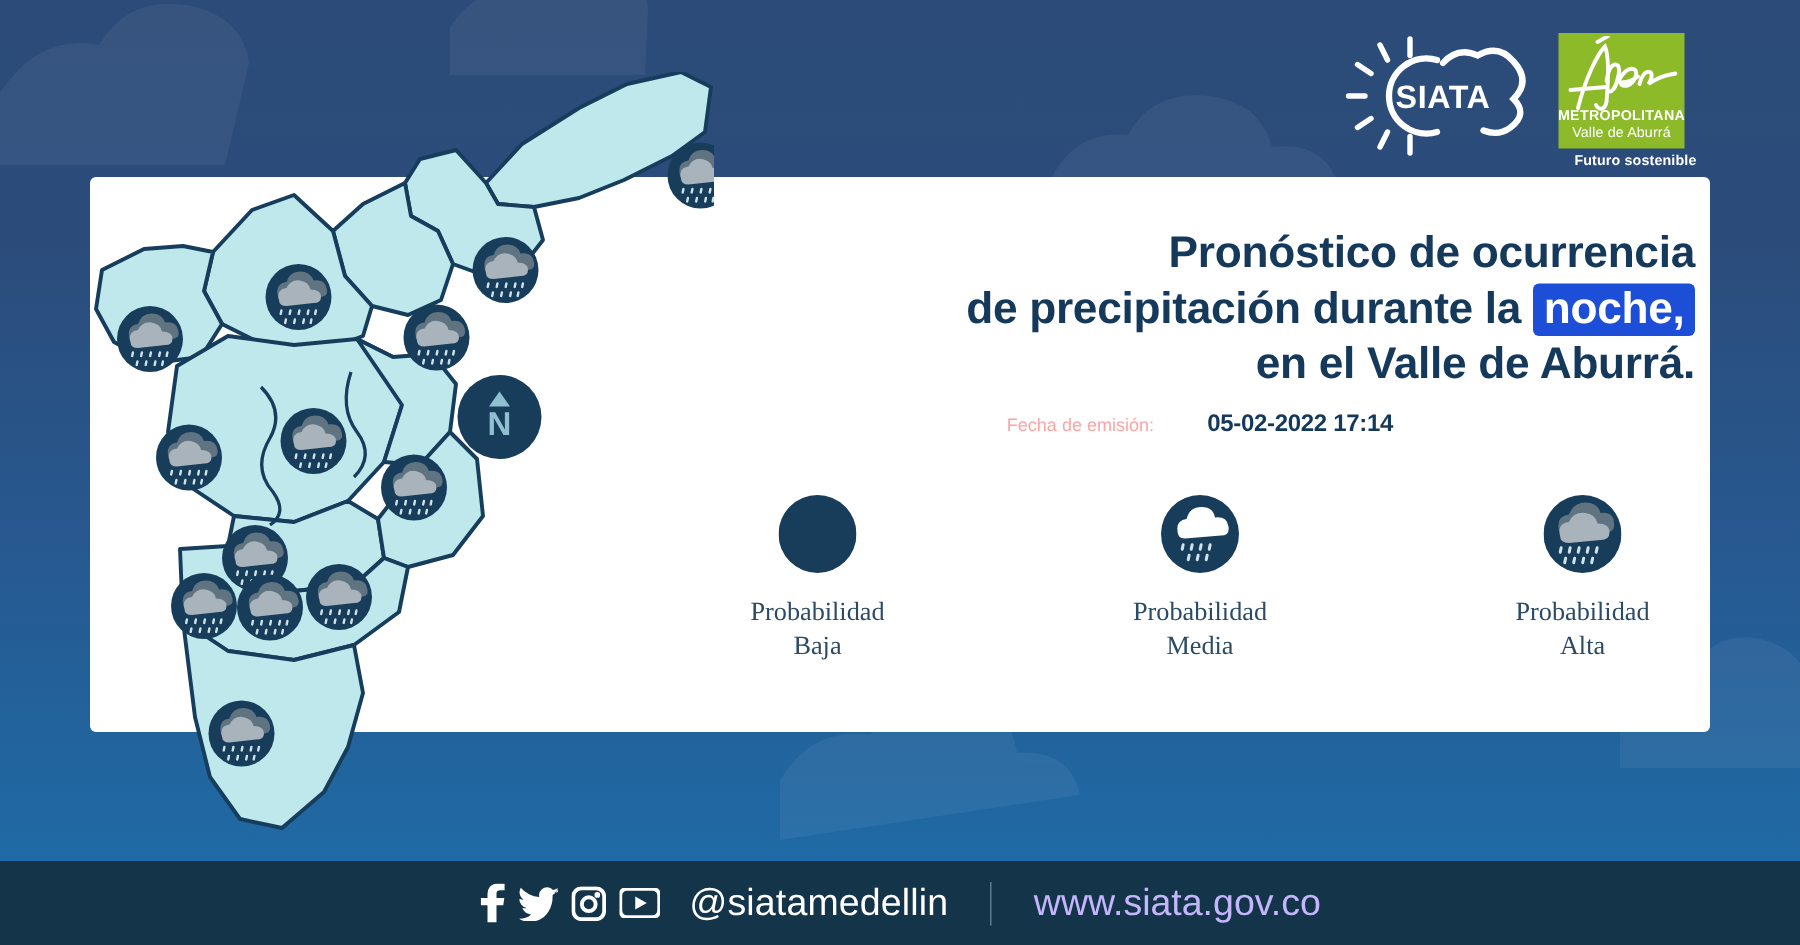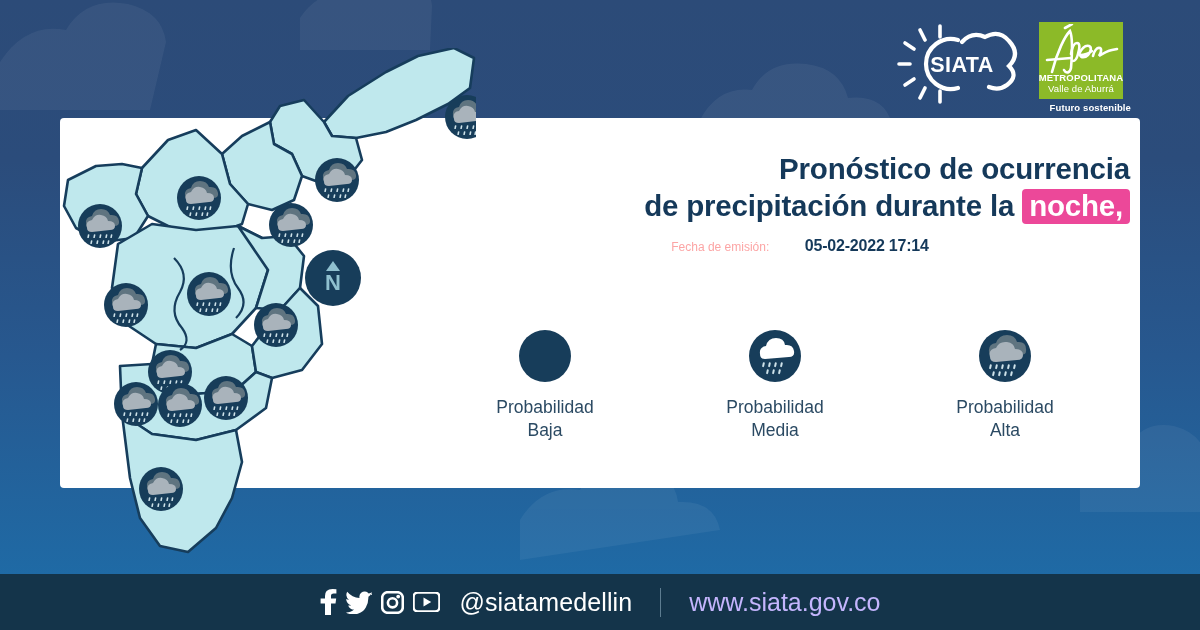--- a/index.html
+++ b/index.html
@@ -56,30 +56,30 @@
   
   .map { position:absolute; left:56px; top:48px; width:420px; height:530px; }
 
   
   .panel { position:absolute; left:470px; top:150px; width:660px; }
   .headline {
     color:#15395a; font-weight:bold; font-size:29.5px; line-height:37px;
     text-align:right; letter-spacing:-.2px;
   }
   .hl {
-    background:#ec4899; color:#ffffff; border-radius:4px;
+    background:#1d4ed8; color:#ffffff; border-radius:4px;
     padding:1px 7px 3px 7px; display:inline-block; line-height:31px;
   }
   .emission { text-align:center; margin-top:13px; white-space:nowrap; }
   .emission-label { color:#fca5a5; font-size:12px; }
   .emission-value { color:#15395a; font-size:16px; font-weight:bold; letter-spacing:-.2px;padding-left:31px; }
 
   .legend {
     position:absolute; left:470px; top:330px; width:660px;
-    display:flex; justify-content:flex-start; gap:80px;
+    display:flex; justify-content:space-between; gap:80px;font-family:Liberation Serif, serif;
   }
   .leg { width:150px; display:flex; flex-direction:column; align-items:center; }
   .leg-icon { width:52px; height:52px; }
   .leg-label {
     margin-top:14px; color:#2b4a63; font-size:17.5px; line-height:23px; text-align:center;
   }
 </style>
 </head>
 <body>
 
@@ -212,20 +212,21 @@
         <use href="#icoRainHeavy" x="0" y="0" transform="translate(170,350)"></use>
         <use href="#icoRainHeavy" x="0" y="0" transform="translate(105,441)"></use>
       </g>
     </svg>
   </div>
 
   <div class="panel">
     <div class="headline">
       <div>Pronóstico de ocurrencia</div>
       <div><span>de precipitación durante la </span><span class="hl">noche,</span></div>
+      <div>en el Valle de Aburrá.</div>
     </div>
     <div class="emission">
       <span class="emission-label">Fecha de emisión:</span>
       <span class="emission-value">05-02-2022 17:14</span>
     </div>
   </div>
 
   <div class="legend">
 
     <div class="leg">

